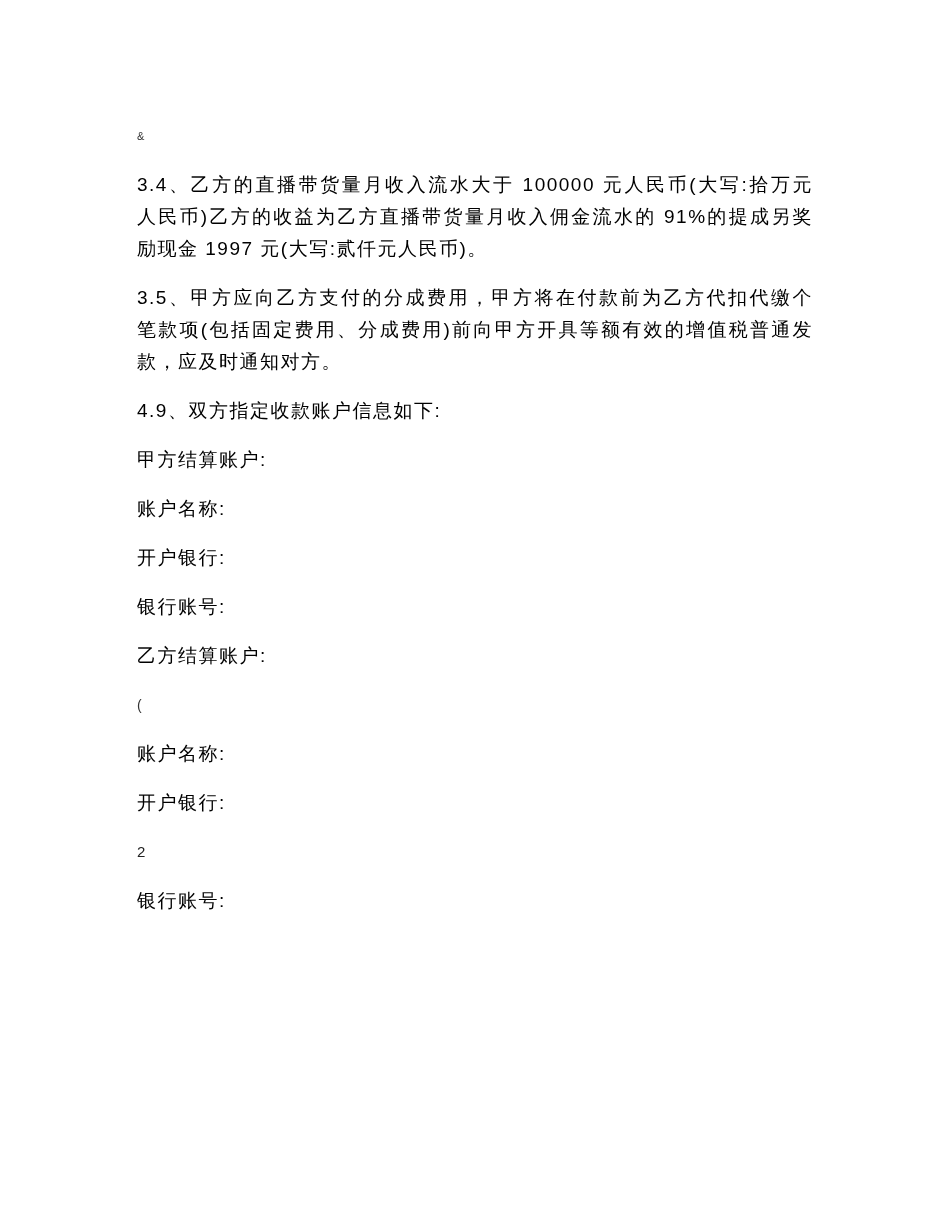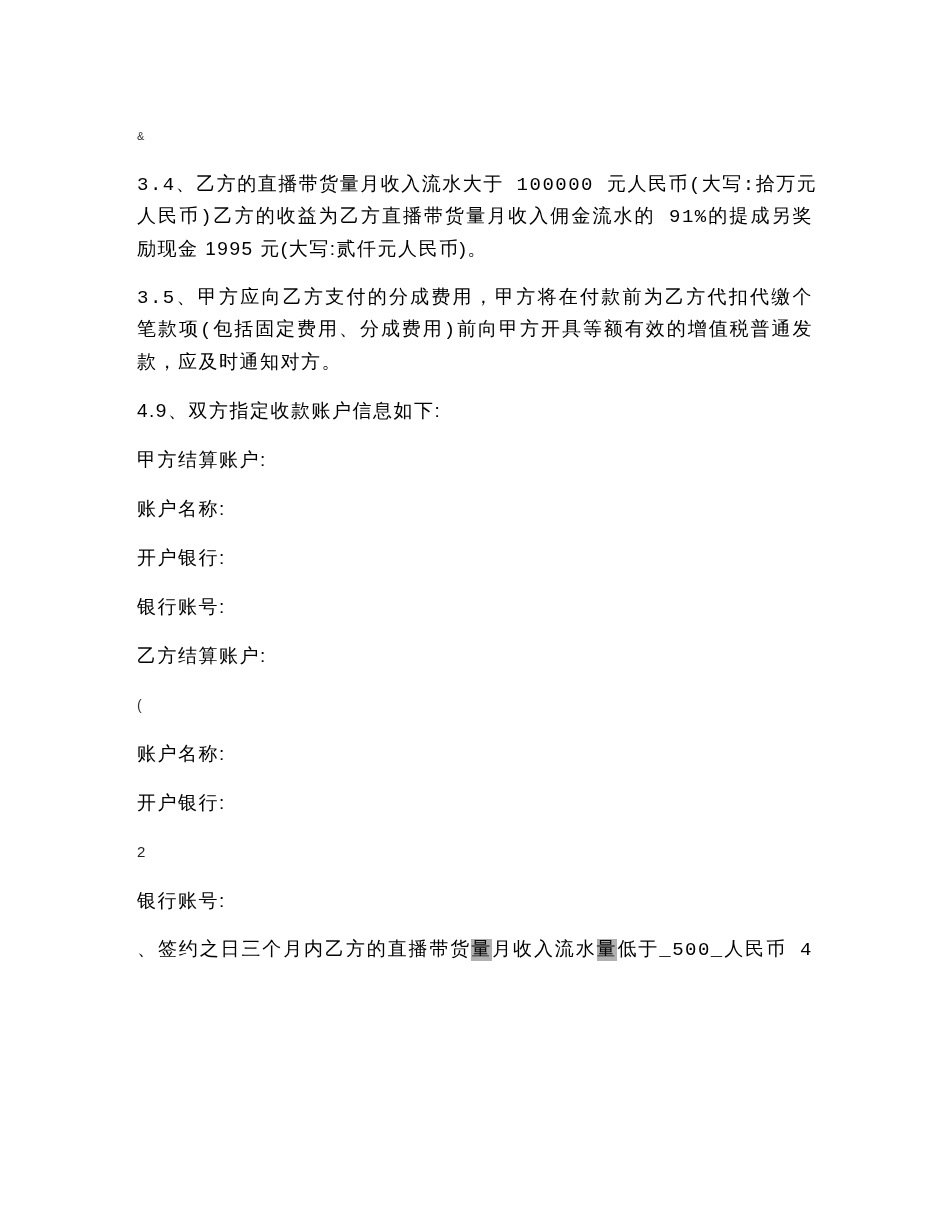--- a/index.html
+++ b/index.html
@@ -25,40 +25,39 @@
     font-weight: 500;
   }
   .para { margin: 0 0 17px 0; }
   .line {
     white-space: nowrap;
     letter-spacing: 1.5px;
   }
   .fill {
     text-align: justify;
     text-align-last: justify;
-    font-family: Liberation Mono, monospace;
   }
   .artifact-amp  { font-size: 11px; letter-spacing: 0; color: #333; }
   .artifact-paren{ font-size: 14px; letter-spacing: 0; color: #333; }
   .artifact-num  { font-size: 15px; letter-spacing: 0; color: #222; }
   .hl { background: var(--hl); }
 </style>
 </head>
 <body>
 
 <div class="page">
 
   <div class="para">
     <div class="line artifact-amp">&amp;</div>
   </div>
 
   <div class="para">
     <div class="line fill">3.4、乙方的直播带货量月收入流水大于 100000 元人民币(大写:拾万元</div>
     <div class="line fill">人民币)乙方的收益为乙方直播带货量月收入佣金流水的 91%的提成另奖</div>
-    <div class="line">励现金 1995 元(大写:贰仟元人民币)。</div>
+    <div class="line">励现金 1997 元(大写:贰仟元人民币)。</div>
   </div>
 
   <div class="para">
     <div class="line fill">3.5、甲方应向乙方支付的分成费用，甲方将在付款前为乙方代扣代缴个</div>
     <div class="line fill">笔款项(包括固定费用、分成费用)前向甲方开具等额有效的增值税普通发</div>
     <div class="line">款，应及时通知对方。</div>
   </div>
 
   <div class="para">
     <div class="line">4.9、双方指定收款账户信息如下:</div>
@@ -98,17 +97,14 @@
 
   <div class="para">
     <div class="line artifact-num">2</div>
   </div>
 
   <div class="para">
     <div class="line">银行账号:</div>
   </div>
 
 
-  <div class="para">
-    <div class="line fill"><span>、签约之日三个月内乙方的直播带货</span><span class="hl">量</span><span>月收入流水</span><span class="hl">量</span><span>低于_500_人民币 4</span></div>
-  </div>
 
 </div>
 
 </body></html>

